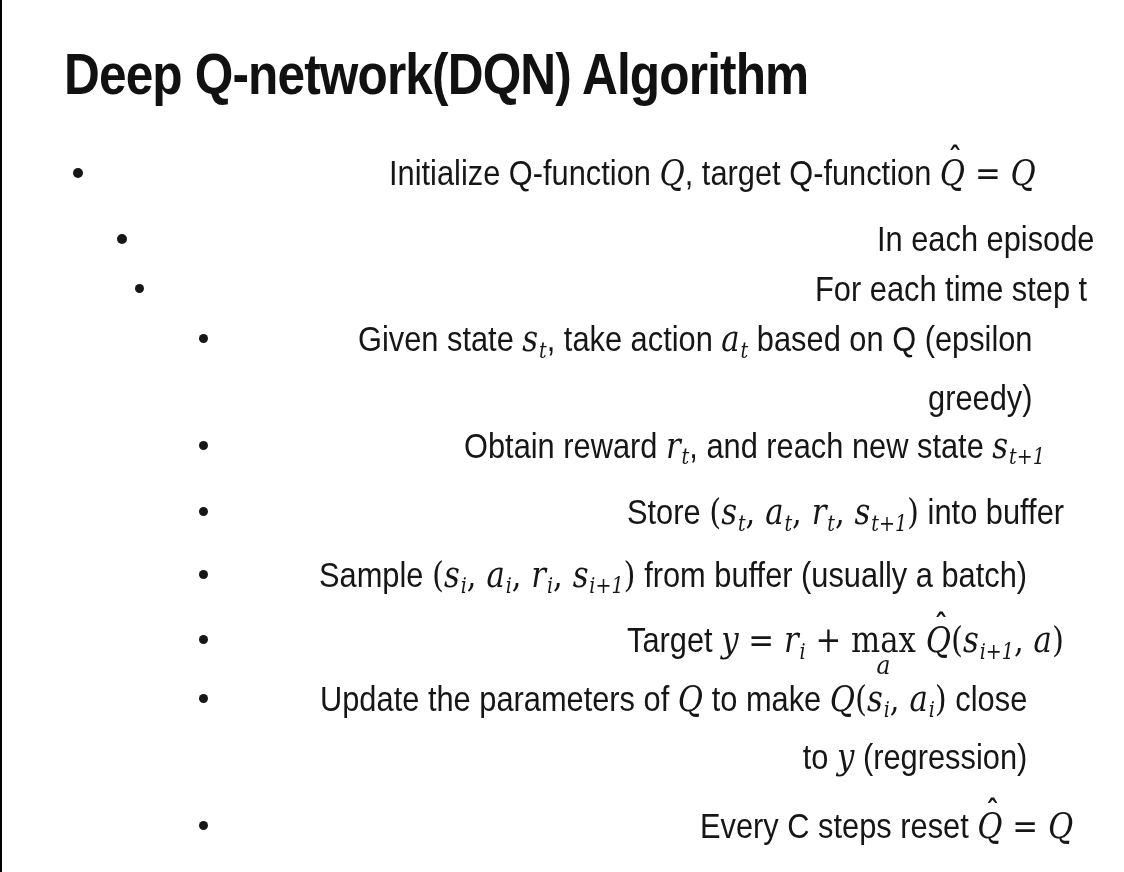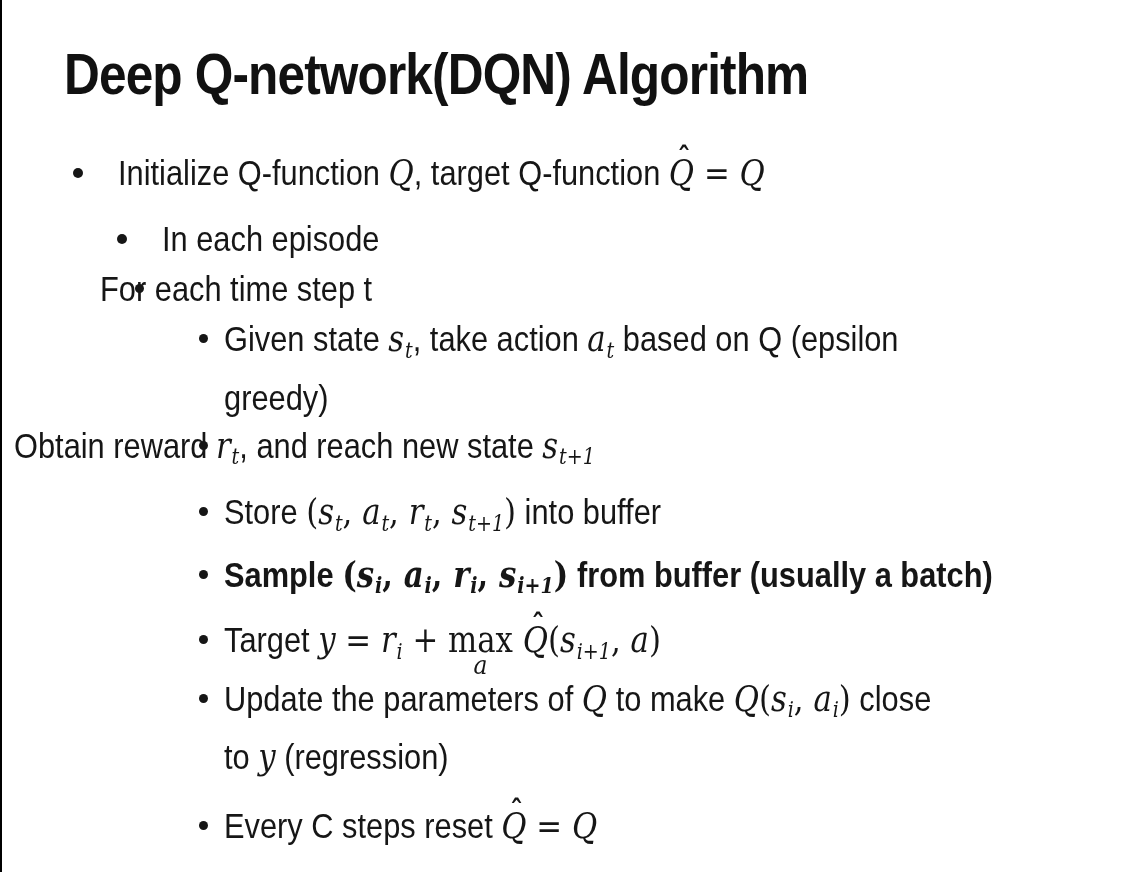--- a/index.html
+++ b/index.html
@@ -8,20 +8,21 @@
     font-family:"Liberation Sans", sans-serif;
     color:#161616;
     -webkit-font-smoothing:antialiased;
   }
   .slide {
     position:relative;
     width:1124px; height:872px;
     background:#ffffff;
     border-left:2px solid #000000;
     box-sizing:border-box;
+    text-align:right;
   }
   .title {
     position:absolute;
     left:62px; top:46px;
     font-size:57px;
     font-weight:700;
     letter-spacing:-1px;
     line-height:1.0;
     white-space:nowrap;
     color:#111111;
@@ -49,21 +50,21 @@
   .lvl2 { padding-left:98px; }
   .lvl2 .dot { left:133px; width:9px; height:9px; }
   .lvl3 { padding-left:222px; }
   .lvl3 .dot { left:197px; width:9px; height:9px; }
   .b-item:nth-child(1){ margin-bottom:18px; }
   .b-item:nth-child(2){ margin-bottom:3px;margin-left:44px; }
   .b-item:nth-child(3){ margin-bottom:3px; }
   .b-item:nth-child(4){ margin-bottom:1px; }
   .b-item:nth-child(5){ margin-bottom:8px;padding-left:12px; }
   .b-item:nth-child(6){ margin-bottom:4px; }
-  .b-item:nth-child(7){ margin-bottom:7px;font-weight:bold; }
+  .b-item:nth-child(7){ margin-bottom:7px; }
   .b-item:nth-child(8){ }
   .b-item:nth-child(9){ margin-bottom:21px; }
   .b-content {
     display:inline-block;
     transform:scaleX(0.88);
     transform-origin:0 0;
     white-space:nowrap;
   }
   .b-line { display:block; }
   .seg-text { font-family:"Liberation Sans", sans-serif; }

